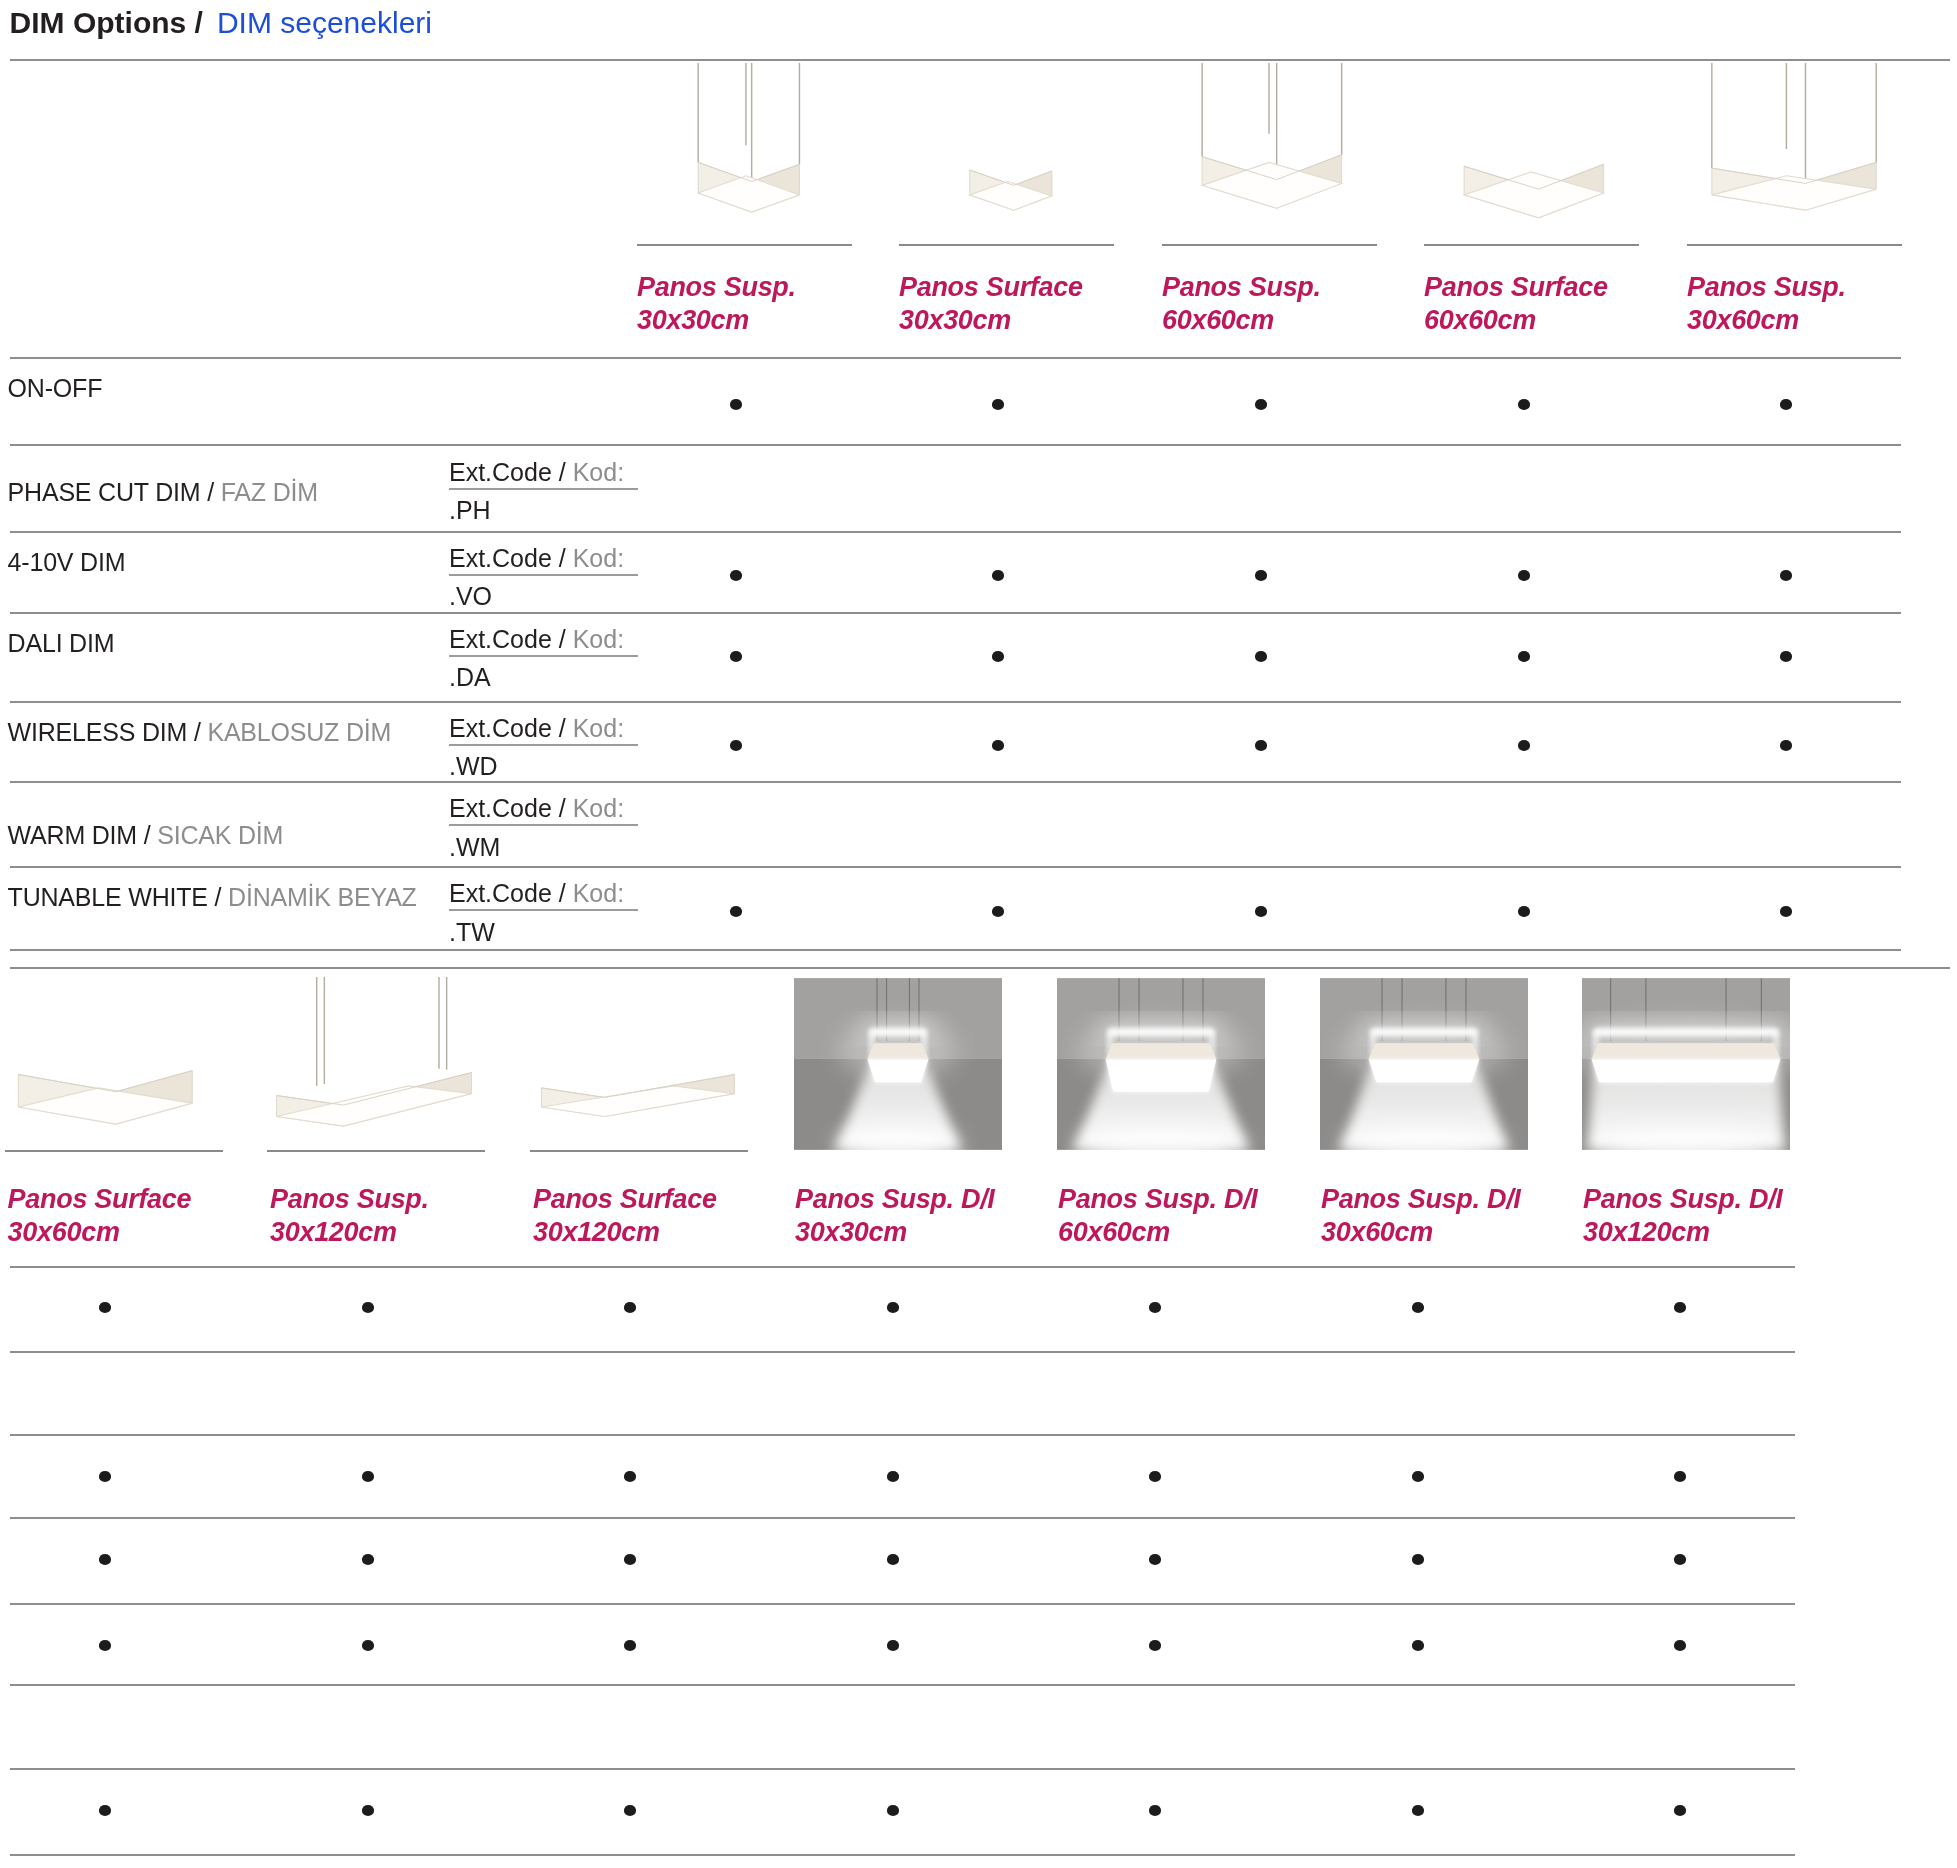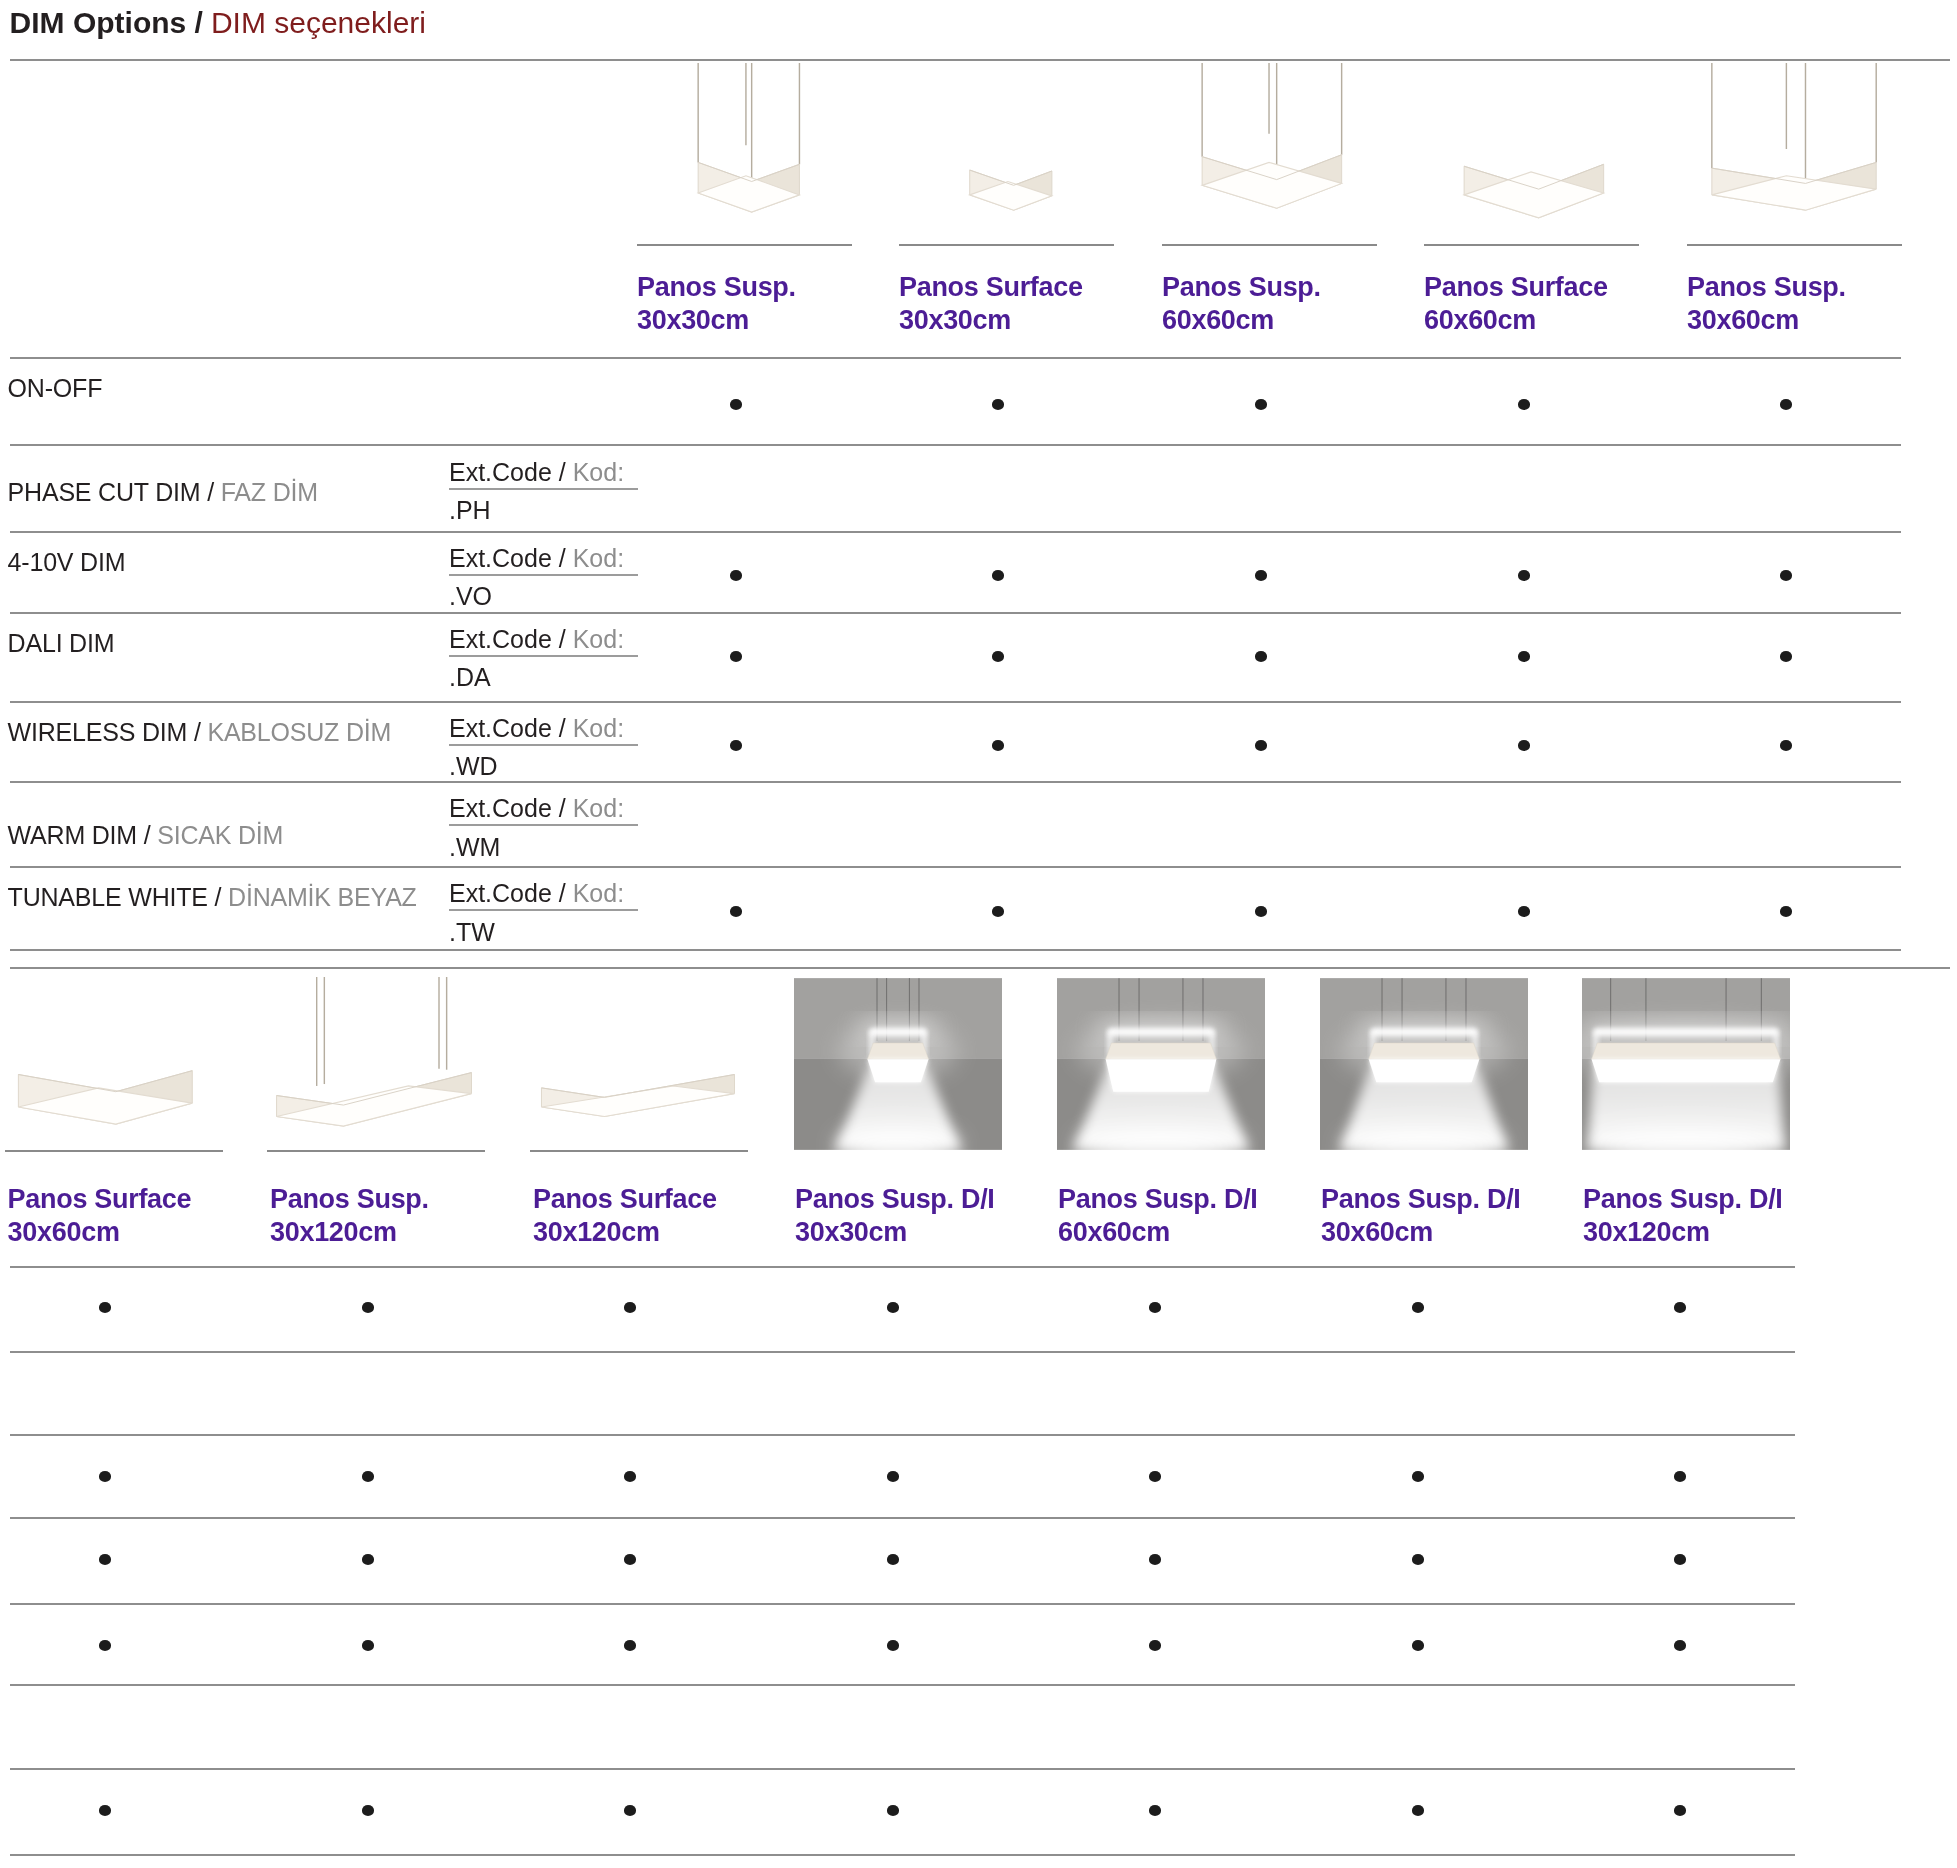--- a/index.html
+++ b/index.html
@@ -1,24 +1,24 @@
 <!DOCTYPE html>
 <html><head>
 <meta charset="utf-8">
 <style>
   html,body{margin:0;padding:0;background:#ffffff;}
   .page{position:relative;width:1958px;height:1869px;background:#fff;
         font-family:"Liberation Sans",sans-serif;color:#231f20;overflow:hidden;}
   .title{position:absolute;font-size:30px;white-space:nowrap;}
   .title .b{font-weight:bold;color:#231f20;}
-  .title .g{font-weight:normal;color:#7f1d1d;margin-left:8px;}
+  .title .g{font-weight:normal;color:#1d4ed8;margin-left:14px;}
   .hline{position:absolute;height:1.9px;background:#8e8e8e;}
   .hline.light{background:#8a8a8a;}
   .prodname{position:absolute;font-weight:bold;font-size:27px;line-height:32px;
-            letter-spacing:-0.3px;white-space:nowrap;color:#4c1d95;}
+            letter-spacing:-0.3px;white-space:nowrap;color:#be185d;font-style:italic;}
   .rowlabel{position:absolute;font-size:25px;letter-spacing:-0.2px;white-space:nowrap;color:#231f20;text-align:right;}
   .rowlabel .tr{color:#8d8d8d;}
   .sep{white-space:pre;color:#231f20;}
   .extHead{position:absolute;font-size:25px;white-space:nowrap;color:#231f20;}
   .extHead .tr{color:#8d8d8d;white-space:pre;}
   .extCode{position:absolute;font-size:25px;color:#231f20;}
   .dot{position:absolute;width:12.4px;height:10.5px;background:#1c1c1c;border-radius:50%;}
   .imgbox{position:absolute;}
   .imgbox svg{display:block;}
 </style>

